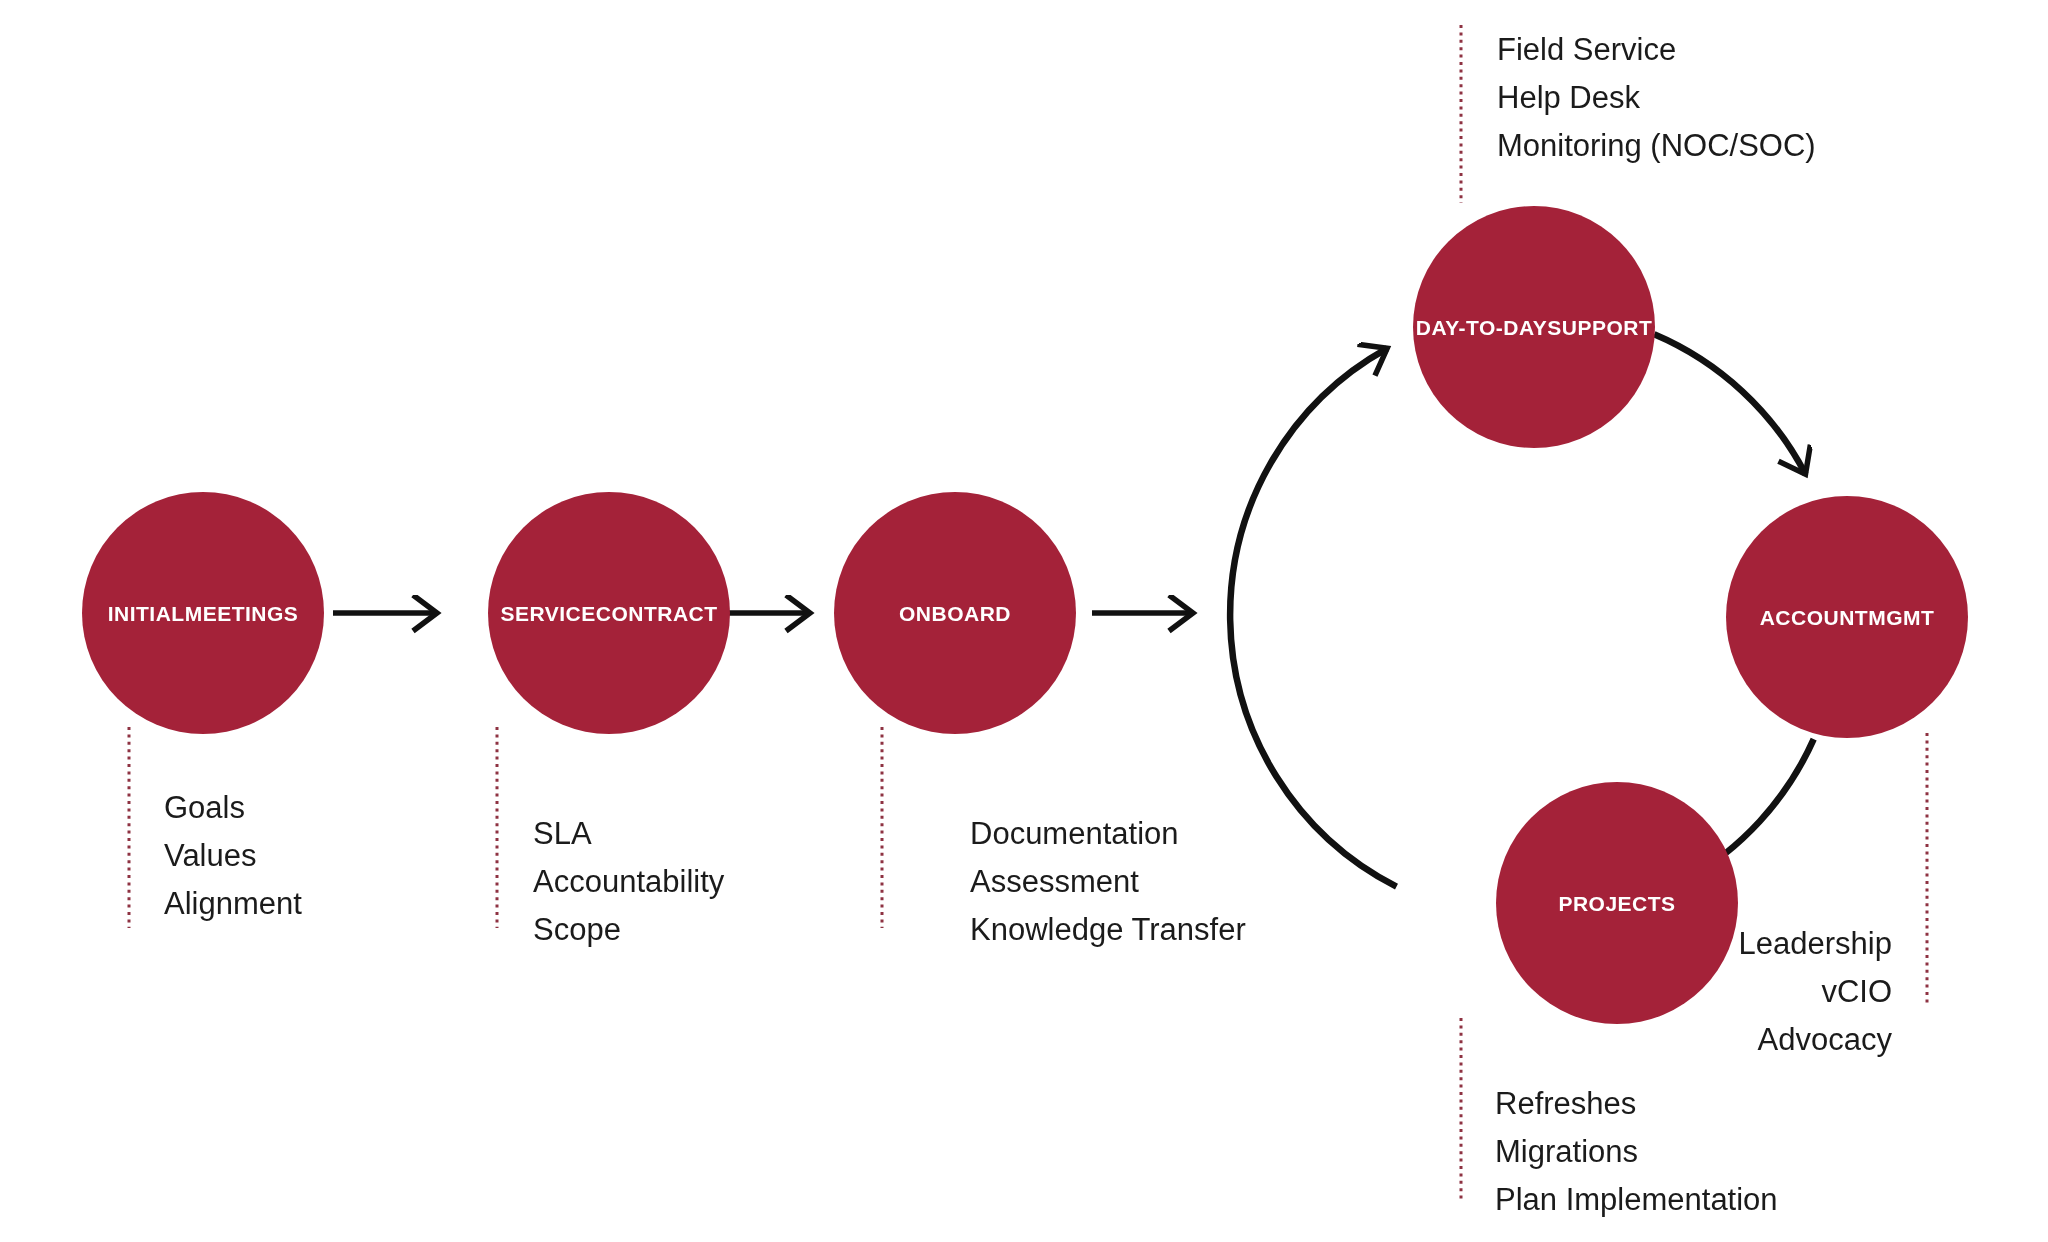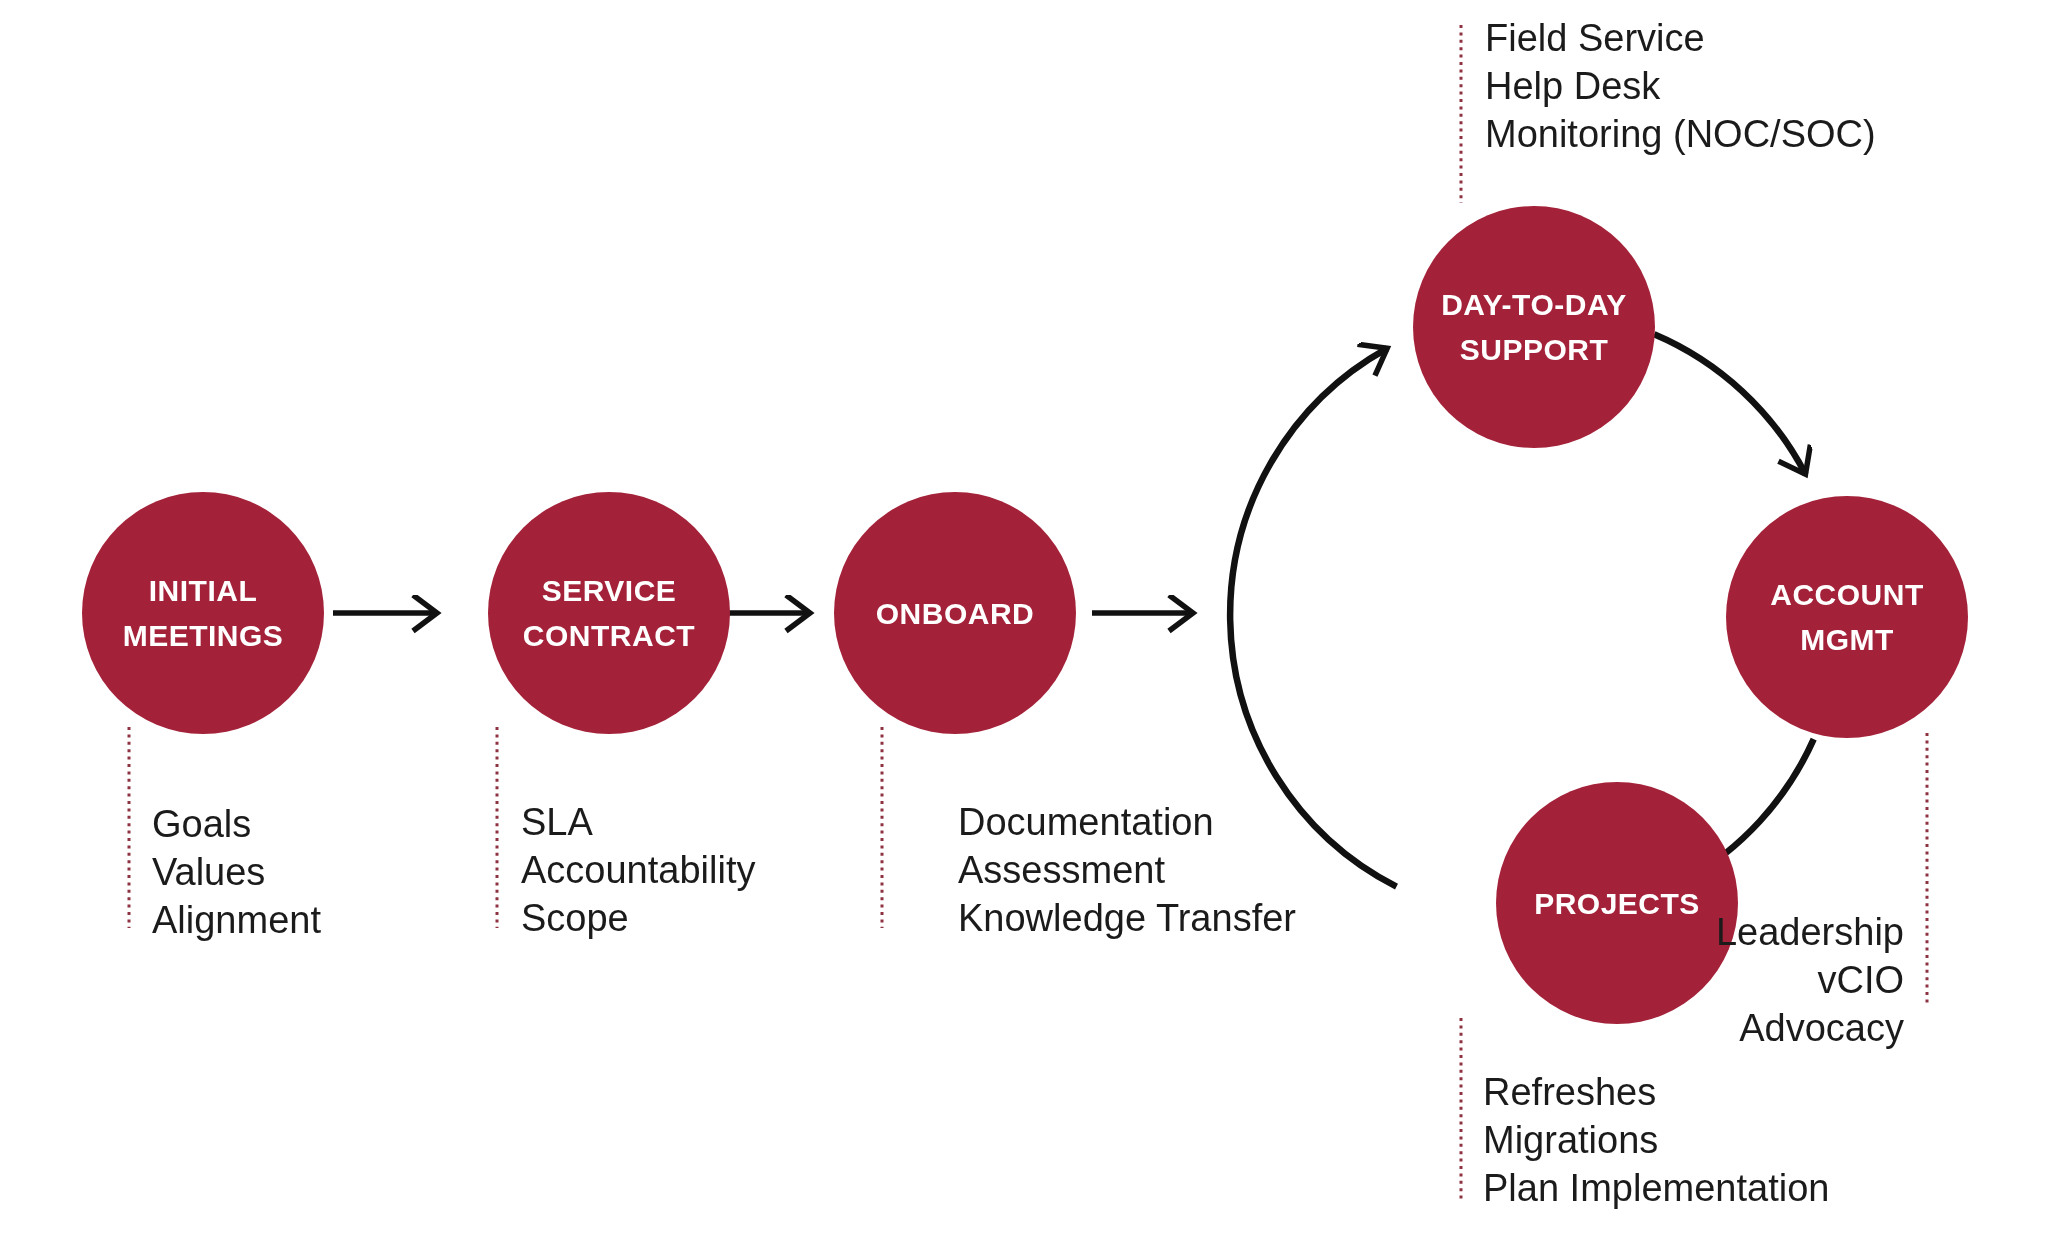--- a/index.html
+++ b/index.html
@@ -10,36 +10,36 @@
   }
   svg.connectors{position:absolute;left:0;top:0;width:2048px;height:1242px;}
   .flow{stroke:var(--arrow,#111);stroke-width:5.5;fill:none;}
   .arc{stroke:var(--arrow,#111);stroke-width:6.5;fill:none;}
   .dotline{stroke:var(--dotted-line,#8E3242);stroke-width:3;fill:none;stroke-dasharray:3 4.4;}
   marker .head{stroke:var(--arrow,#111);stroke-width:5.5;fill:none;}
 
   .node{
     position:absolute;width:242px;height:242px;border-radius:50%;
     background:var(--node-fill,#A42239);color:var(--node-text,#fff);
-    display:flex;flex-direction:column;align-items:center;justify-content:center;
-    text-align:center;font-weight:700;font-size:30px;line-height:45px;letter-spacing:.5px;
+    display:flex;align-items:center;justify-content:center;
+    text-align:center;font-weight:700;font-size:21px;line-height:45px;letter-spacing:.5px;
   }
   .node span{display:block;}
   .node-initial  {left:82px;  top:492px;}
   .node-contract {left:488px; top:492px;}
   .node-onboard  {left:834px; top:492px;}
   .node-support  {left:1413px;top:206px;}
   .node-account  {left:1726px;top:496px;}
   .node-projects {left:1496px;top:782px;}
 
   .details{
-    position:absolute;margin:0;padding:0;list-style:none;
-    font-size:38px;line-height:48px;color:var(--detail-text,#1b1b1b);white-space:nowrap;
+    position:absolute;margin:12px;padding:0;list-style:none;
+    font-size:31px;line-height:48px;color:var(--detail-text,#1b1b1b);white-space:nowrap;
   }
-  .details-initial  {left:152px; top:800px;}
+  .details-initial  {left:152px; top:772px;}
   .details-contract {left:521px; top:798px;}
   .details-onboard  {left:958px; top:798px;}
   .details-support  {left:1485px;top:14px;}
   .details-account  {right:144px;top:908px;text-align:right;}
   .details-projects {left:1483px;top:1068px;}
 </style>
 </head>
 <body>
 
 <div class="canvas">

